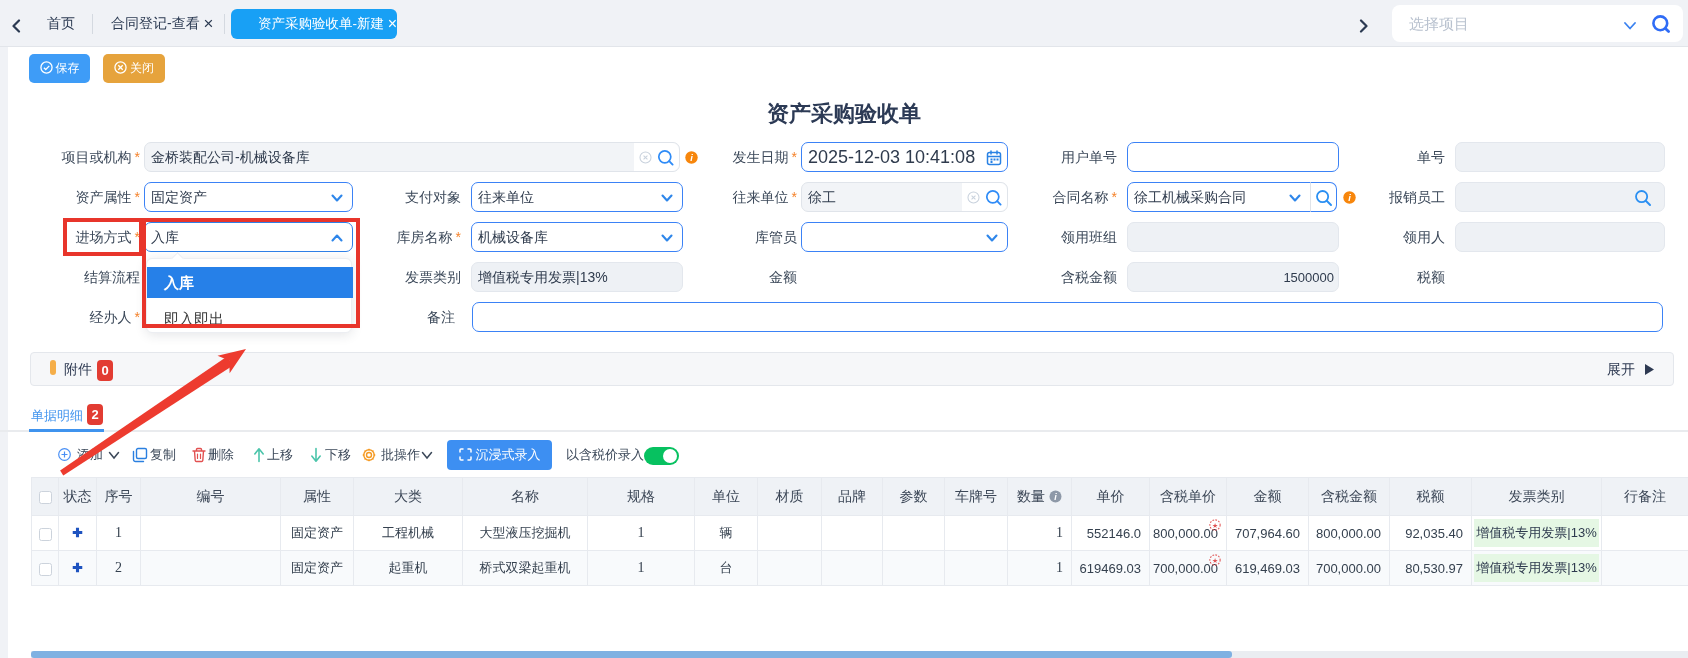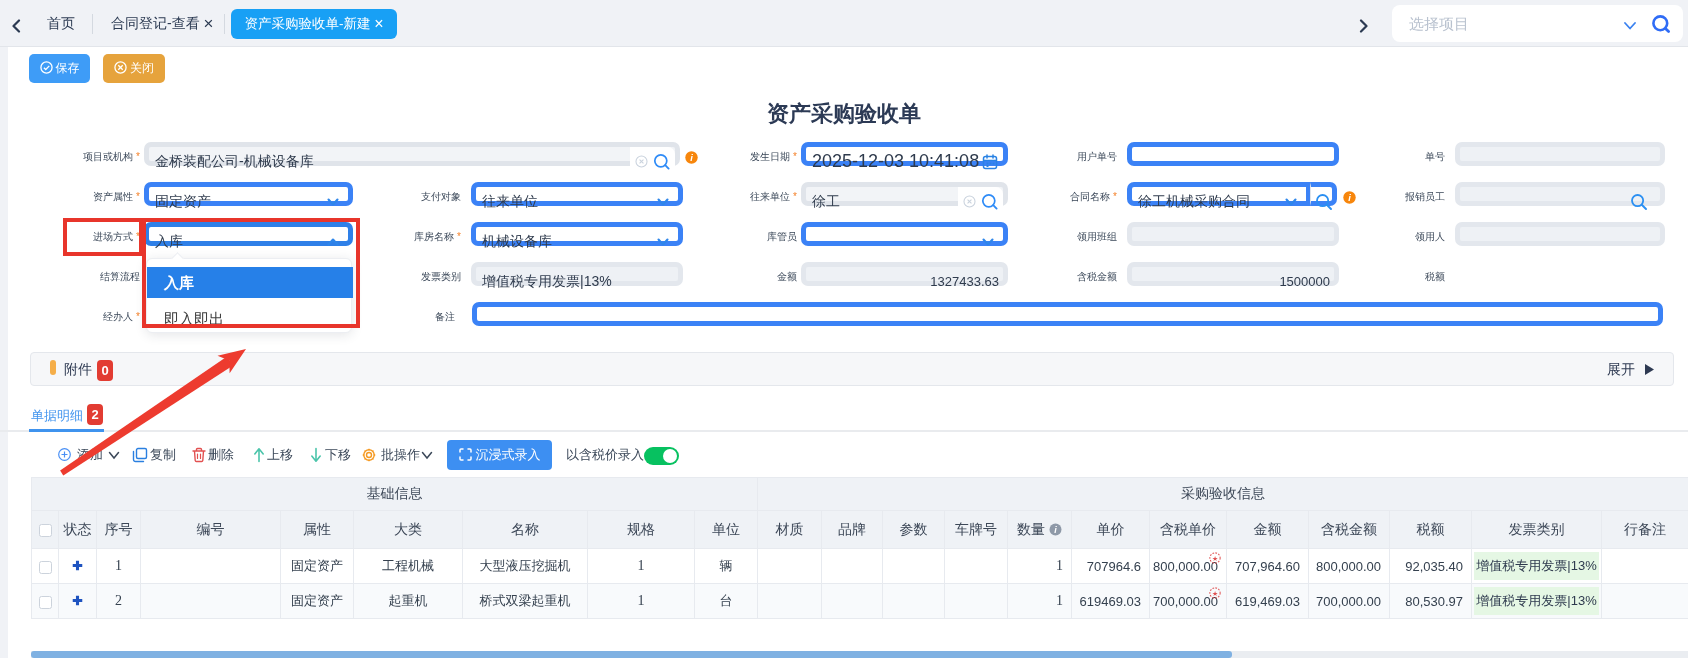--- a/index.html
+++ b/index.html
@@ -5,33 +5,33 @@
 *{margin:0;padding:0;box-sizing:border-box}
 html,body{width:1688px;height:658px;overflow:hidden}
 body{font-family:"Liberation Sans",sans-serif;background:#fff;position:relative}
 #page{position:absolute;left:0;top:0;width:1688px;height:658px;background:#fff}
 
 #gutter{position:absolute;left:0;top:47px;width:8px;height:611px;background:#f0f2f6}
 
 #tabbar{position:absolute;left:0;top:0;width:1688px;height:47px;background:#f0f2f6;border-bottom:1px solid #e2e5ea}
 .tbtxt{position:absolute;top:0;height:47px;line-height:47px;font-size:14px;color:#2b3a52}
 .tsep{position:absolute;top:14px;width:1px;height:20px;background:#d4d9e0}
-#acttab{position:absolute;left:231px;top:9px;width:166px;height:30px;background:#18a0f5;border-radius:6px;color:#fff;font-size:13.5px;line-height:30px;text-align:center}
+#acttab{position:absolute;left:231px;top:9px;width:166px;height:30px;background:#18a0f5;border-radius:6px;color:#fff;font-size:13.5px;line-height:30px;text-align:right}
 #selproj{position:absolute;left:1392px;top:5px;width:291px;height:37px;background:#fff;border-radius:8px}
 #selproj .ph{position:absolute;left:17px;top:0;line-height:38px;font-size:15px;color:#b9c2cf}
 
 .btn{position:absolute;height:29px;border-radius:5px;color:#fff;font-size:12px;line-height:29px;text-align:center}
 #btnsave{left:29px;top:54px;width:61px;background:#3e9cf7}
 #btnclose{left:103px;top:54px;width:62px;background:#e6a33c}
 
 #title{position:absolute;left:0;top:99px;width:1688px;text-align:center;font-size:22px;font-weight:bold;color:#2c3a55}
 
-.lbl{position:absolute;height:30px;line-height:30px;font-size:10px;color:#3b4859;text-align:right}
+.lbl{position:absolute;height:30px;line-height:30px;font-size:14px;color:#3b4859;text-align:right}
 .lbl i{font-style:normal;color:#f5822a;margin-left:3px}
-.inp{position:absolute;height:24px;border:5px solid #3b82f6;border-radius:7px;background:#fff;font-size:14px;color:#2f3b4d;line-height:28px;padding:0 6px}
+.inp{position:absolute;height:30px;border:1px solid #3b82f6;border-radius:7px;background:#fff;font-size:14px;color:#2f3b4d;line-height:28px;padding:0 6px}
 .ro{background:#f2f4f7;border-color:#e0e4ea}
 .dis{background:#eef1f5;border-color:#e3e7ed}
 .num{text-align:right;padding-right:4px !important;font-size:13px !important;line-height:29px}
 .chev{position:absolute;right:9px;top:9px;width:12px;height:12px}
 
 #ddpanel{position:absolute;left:146px;top:258px;width:206px;height:75px;background:#fff;border:1px solid #eceef2;border-radius:6px;box-shadow:0 2px 12px rgba(30,40,60,.12);z-index:30}
 #ddpanel .notch{position:absolute;left:26px;top:-5px;width:9px;height:9px;background:#fff;transform:rotate(45deg);border-left:1px solid #eceef2;border-top:1px solid #eceef2}
 .dditem{position:absolute;left:0;width:206px;height:31px;line-height:31px;font-size:15px;padding-left:17px}
 
 .redbox{position:absolute;border:4.5px solid #e8352b;z-index:40}
@@ -208,21 +208,20 @@
   </div>
   <div class="inp" style="left:801px;top:222px;width:207px">
     <svg class="chev" viewBox="0 0 12 12">
         <path d="M1.5 3.5 L6 8.5 L10.5 3.5" fill="none" stroke="#2e86ea" stroke-width="2.1" stroke-linecap="round" stroke-linejoin="round"></path>
       </svg>
   </div>
   <div class="inp dis" style="left:1127px;top:222px;width:212px"></div>
   <div class="inp dis" style="left:1455px;top:222px;width:210px"></div>
 
   <div class="inp dis" style="left:471px;top:262px;width:212px">增值税专用发票|13%</div>
-  <div class="inp dis num" style="left:801px;top:262px;width:207px">1327433.63</div>
   <div class="inp dis num" style="left:1127px;top:262px;width:212px">1500000</div>
 
   <div class="inp" style="left:472px;top:302px;width:1191px"></div>
 
   <div id="ddpanel">
     <div class="notch"></div>
     <div class="dditem" style="top:8px;background:#2680e8;color:#fff;font-weight:bold">入库</div>
     <div class="dditem" style="top:44px;color:#404040">即入即出</div>
   </div>
   <div class="redbox" style="left:63px;top:218px;width:80px;height:38px"></div>
@@ -308,24 +307,20 @@
         <col style="width:64px">
         <col style="width:78px">
         <col style="width:77px">
         <col style="width:82px">
         <col style="width:81px">
         <col style="width:82px">
         <col style="width:130px">
         <col style="width:87px">
     </colgroup>
     <tbody>
-        <tr style="height:33px">
-          <td class="hd" colspan="9">基础信息</td>
-          <td class="hd" colspan="12">采购验收信息</td>
-        </tr>
     <tr style="height:38px" class="hrow">
       <td class="hd"><span class="cbx"></span></td>
           <td class="hd">状态</td>
           <td class="hd">序号</td>
           <td class="hd">编号</td>
           <td class="hd">属性</td>
           <td class="hd">大类</td>
           <td class="hd">名称</td>
           <td class="hd">规格</td>
           <td class="hd">单位</td>
@@ -355,21 +350,21 @@
           <td>固定资产</td>
           <td>工程机械</td>
           <td>大型液压挖掘机</td>
           <td class="sf">1</td>
           <td>辆</td>
           <td></td>
           <td></td>
           <td></td>
           <td></td>
       <td class="r sf">1</td>
-          <td class="r">707964.6</td>
+          <td class="r">552146.0</td>
       <td class="r">800,000.00<svg style="position:absolute;right:5px;top:3px" width="12" height="12" viewBox="0 0 14 14">
               <circle cx="7" cy="7" r="6" fill="none" stroke="#e05252" stroke-width="1.2" stroke-dasharray="2 1.5"></circle>
               <text x="7" y="10" font-size="8" fill="#e05252" text-anchor="middle">★</text>
             </svg></td>
       <td class="r">707,964.60</td>
           <td class="r">800,000.00</td>
           <td class="r">92,035.40</td>
       <td>
             <div class="grncell">增值税专用发票|13%</div>
           </td>

